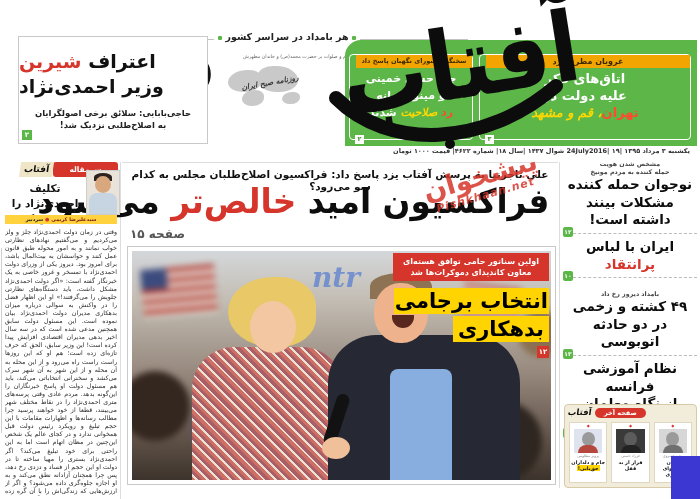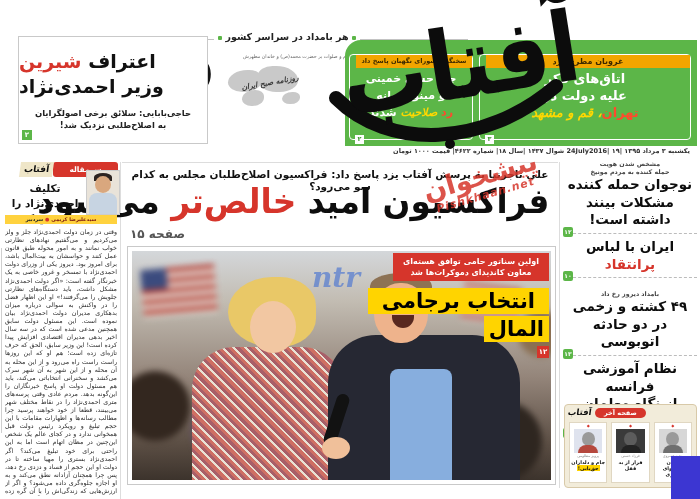--- a/index.html
+++ b/index.html
@@ -84,21 +84,21 @@
   .k-suit{left:196px;top:84px;width:192px;height:146px;background:#262833;border-radius:48px 48px 0 0;}
   .k-shirt{left:258px;top:118px;width:62px;height:112px;background:#87aede;border-radius:8px 8px 0 0;}
   .k-face{left:242px;top:32px;width:54px;height:60px;background:#eeb38c;border-radius:48%;}
   .k-hair{left:238px;top:22px;width:62px;height:26px;background:#8d7254;border-radius:50% 50% 0 0;}
   .k-mouth{left:260px;top:64px;width:22px;height:13px;background:#58281f;border-radius:0 0 12px 12px;}
   .mic{left:198px;top:142px;width:13px;height:54px;background:#121212;border-radius:7px;transform:rotate(18deg);}
   .hand{left:190px;top:186px;width:28px;height:22px;background:#f0c09a;border-radius:50%;}
   .ov-red{top:2px;right:2px;width:150px;background:#d6352b;color:#fff;font-size:8px;font-weight:bold;
           line-height:11px;text-align:center;padding:3px 3px;z-index:3;}
   .ov-y1{top:37px;right:2px;background:#ffd400;color:#000;font-size:21px;font-weight:bold;
-         line-height:26px;padding:0 14px;z-index:3;letter-spacing:-1px;}
+         line-height:26px;padding:0 1px;z-index:3;letter-spacing:-1px;}
   .ov-y2{top:65px;right:2px;background:#ffd400;color:#000;font-size:21px;font-weight:bold;
          line-height:26px;padding:0 5px;z-index:3;letter-spacing:-1px;}
   .ov-badge{top:95px;right:2px;width:12px;height:12px;background:#d6352b;color:#fff;font-size:7px;
             line-height:12px;text-align:center;font-weight:bold;z-index:3;}
   
   .v-div1{top:162px;left:120px;width:1px;height:337px;background:#ddd;}
   .v-div2{top:162px;left:559px;width:1px;height:326px;background:#ddd;}
   .scan-edge{top:248px;left:1px;width:1px;height:185px;background:#cfcfcf;}
   .ed-head{top:162px;left:20px;width:98px;height:15px;display:flex;direction:ltr;}
   .ed-logo{background:#efe6c8;color:#0c0c0c;font-size:9px;font-weight:bold;line-height:15px;
@@ -242,21 +242,21 @@
       <div class="ph k-hair"></div>
       <div class="ph k-face"></div>
       <div class="ph k-mouth"></div>
       <div class="ph mic"></div>
       <div class="ph hand"></div>
       <div class="ph ov-red">
         <span>اولین سناتور حامی توافق هسته‌ای</span><br>
         <span>معاون کاندیدای دموکرات‌ها شد</span>
       </div>
       <div class="ph ov-y1">انتخاب برجامی</div>
-      <div class="ph ov-y2">المال</div>
+      <div class="ph ov-y2">بدهکاری</div>
       <div class="ph ov-badge">۱۲</div>
     </div>
   </div>
 
   <div class="abs ed-head">
     <div class="ed-logo">آفتاب</div>
     <div class="ed-label">سرمقاله</div>
   </div>
   <div class="abs ed-title">
     <span>تکلیف احمدی‌نژاد را</span><br>

